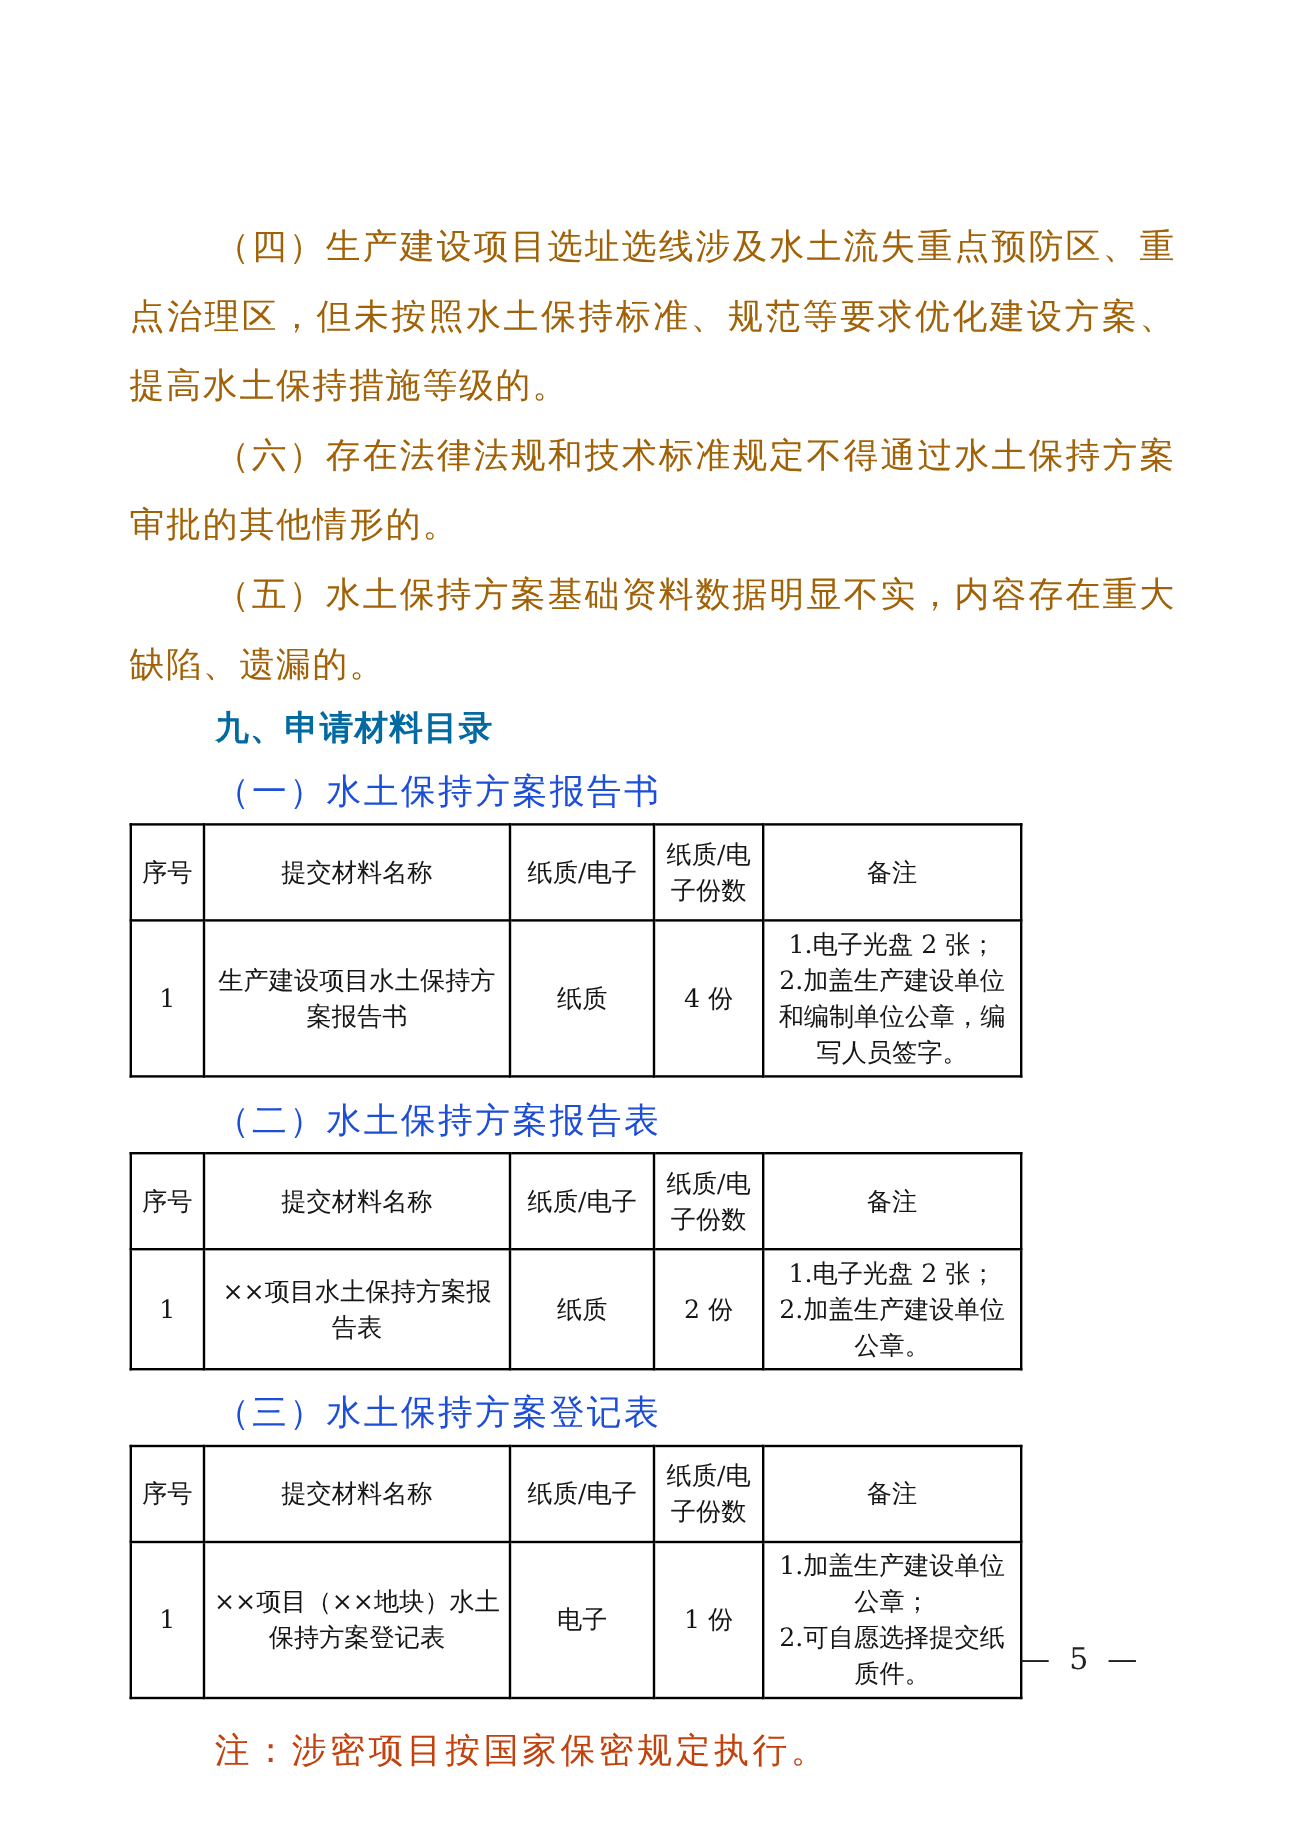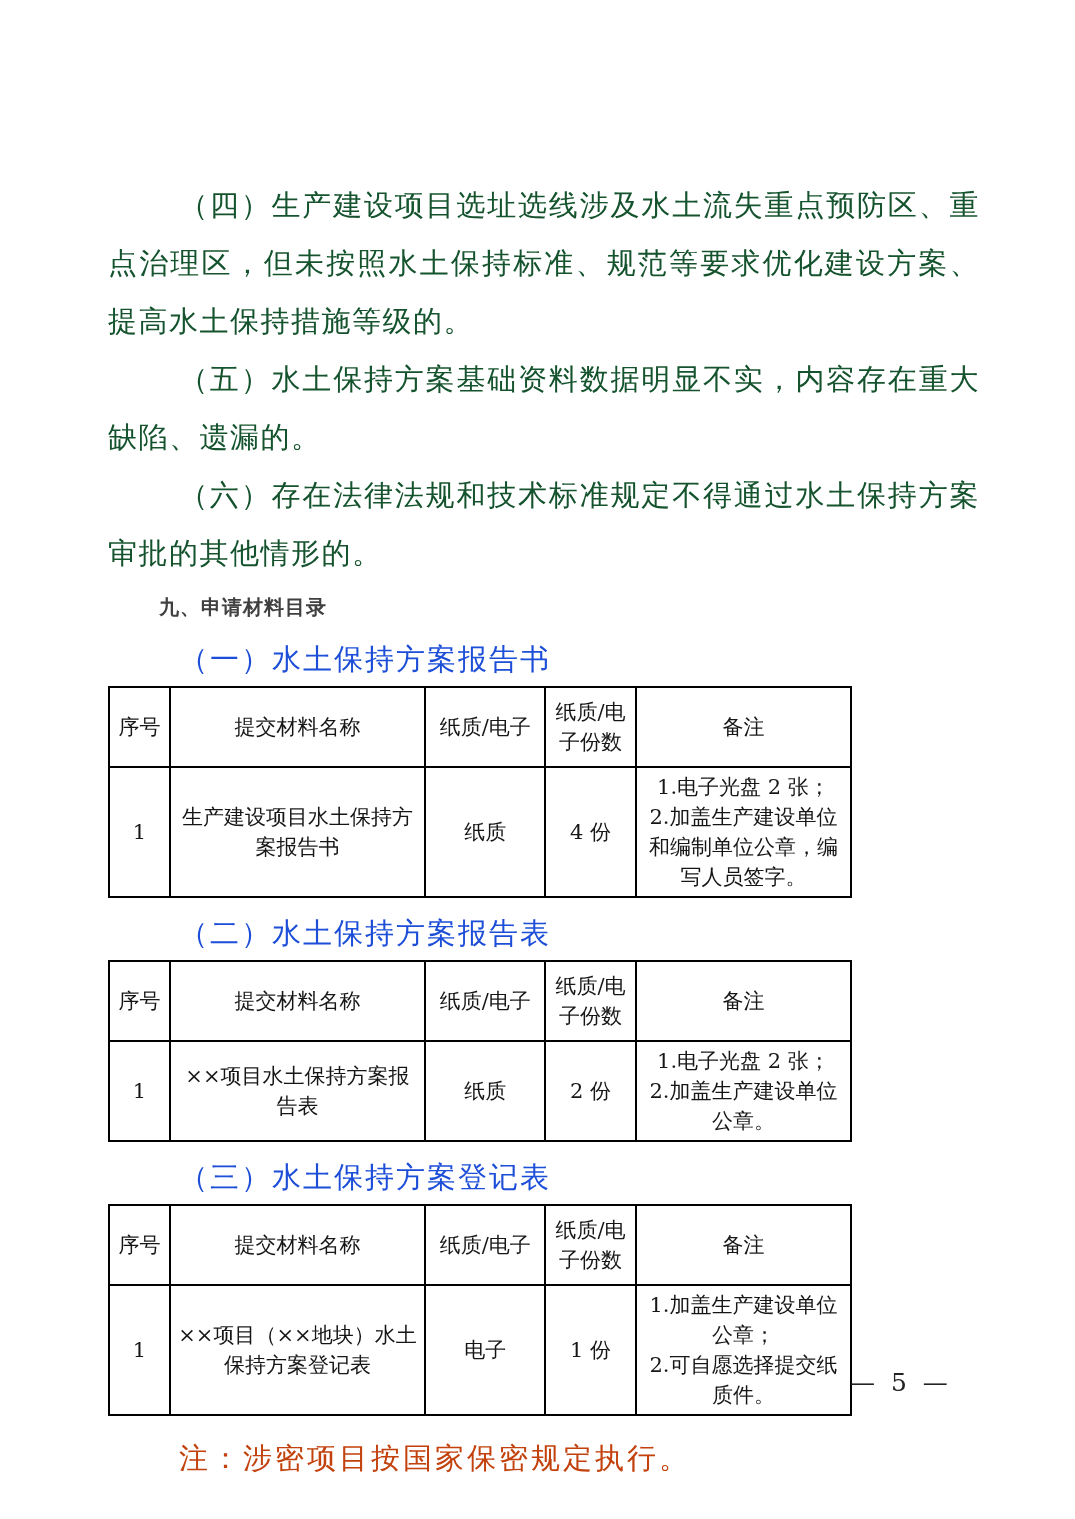--- a/index.html
+++ b/index.html
@@ -14,31 +14,31 @@
     padding: 176px 95px 0 108px;
     font-family: "DejaVu Serif", "Liberation Serif", serif;
     overflow: hidden;
   }
   .body-text {
     font-size: 29px;
     line-height: 58px;
     text-indent: 2.45em;
     text-align: justify;
     letter-spacing: 1.5px;
-    color: #14532d;
+    color: #a16207;
   }
   .section-heading {
     margin-top: 8px;
     font-family: "DejaVu Sans", "Liberation Sans", sans-serif;
     font-weight: bold;
-    font-size: 20px;
+    font-size: 28px;
     line-height: 34px;
     text-indent: 2.55em;
     letter-spacing: 1px;
-    color: #404040;
+    color: #0369a1;
   }
   .sub-title {
     margin: 16px 0 8px 0;
     font-size: 29px;
     line-height: 38px;
     text-indent: 2.45em;
     letter-spacing: 2px;
     color: #1d4ed8;
   }
   table.materials-table {
@@ -87,22 +87,22 @@
     color: #222222;
     font-family: "DejaVu Serif", "Liberation Serif", serif;
   }
 </style>
 </head>
 <body>
 
 <div class="page">
 
   <p class="body-text">（四）生产建设项目选址选线涉及水土流失重点预防区、重点治理区，但未按照水土保持标准、规范等要求优化建设方案、提高水土保持措施等级的。</p>
+  <p class="body-text">（六）存在法律法规和技术标准规定不得通过水土保持方案审批的其他情形的。</p>
   <p class="body-text">（五）水土保持方案基础资料数据明显不实，内容存在重大缺陷、遗漏的。</p>
-  <p class="body-text">（六）存在法律法规和技术标准规定不得通过水土保持方案审批的其他情形的。</p>
 
   <h2 class="section-heading">九、申请材料目录</h2>
 
   <p class="sub-title">（一）水土保持方案报告书</p>
   <table class="materials-table">
     <colgroup>
       <col class="col-seq">
         <col class="col-name">
         <col class="col-medium">
         <col class="col-copies">

